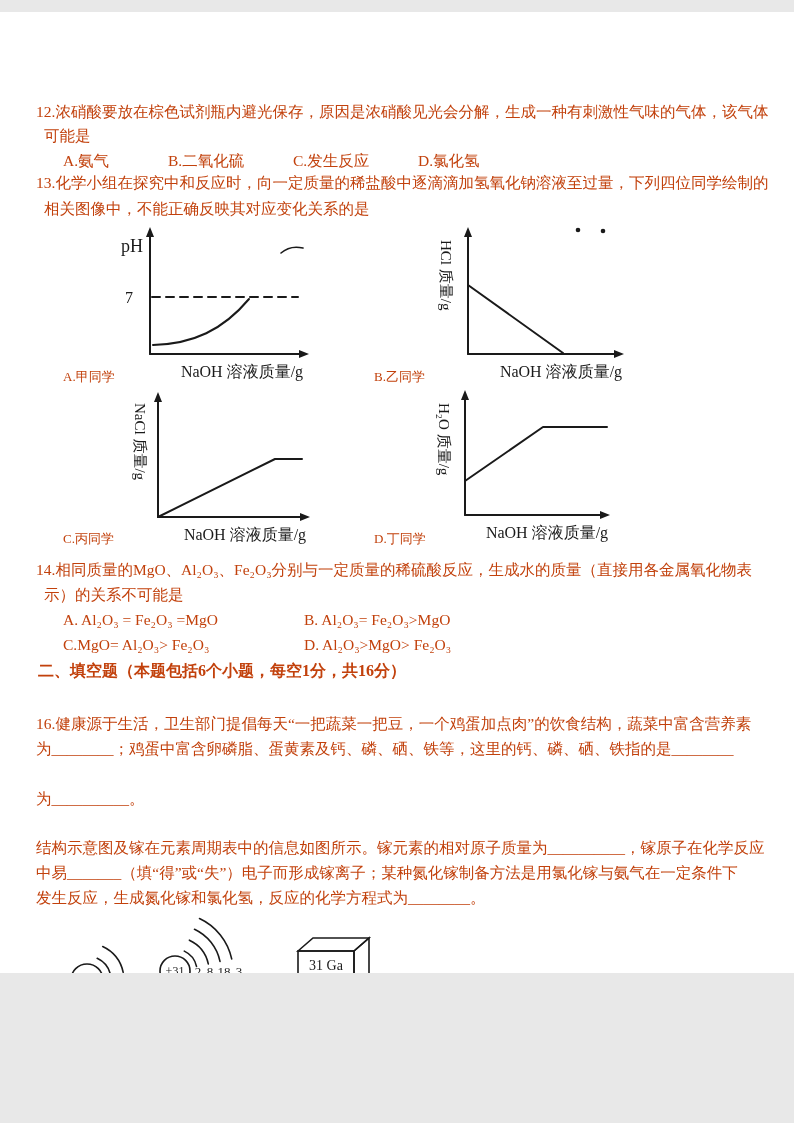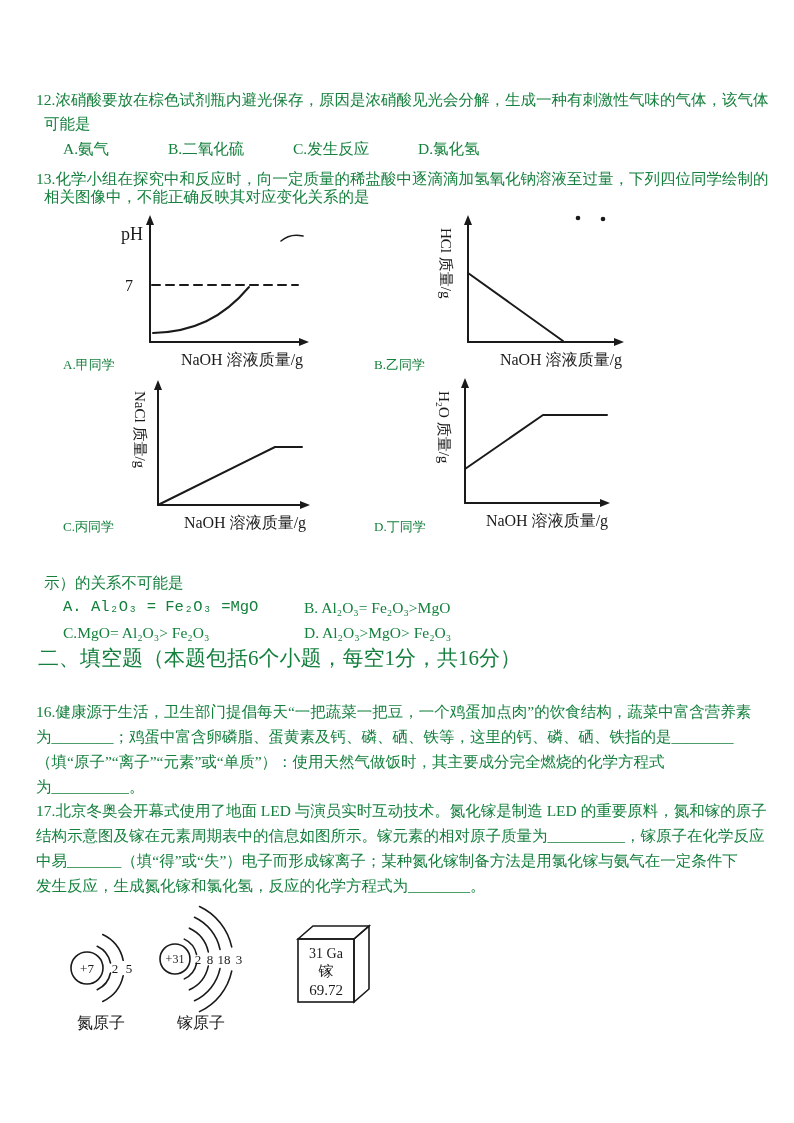--- a/index.html
+++ b/index.html
@@ -1,42 +1,42 @@
 <!DOCTYPE html>
 <html><head>
 <meta charset="utf-8">
 <style>
   html,body{margin:0;padding:0;background:#e8e8e8;}
   .page{
-    position:relative;width:794px;height:1123px;background:#ffffff;
-    font-family:"Liberation Serif","DejaVu Serif",serif;color:#15803d;
-    overflow:hidden;margin:0 auto;
+    position:relative;width:794px;height:961px;background:#ffffff;
+    font-family:"Liberation Serif","DejaVu Serif",serif;color:#c2410c;
+    overflow:hidden;margin:12px auto;
   }
   .t{position:absolute;font-size:15.5px;line-height:19px;white-space:nowrap;}
-  .sec{font-weight:normal;font-size:21px;}
+  .sec{font-weight:bold;font-size:16px;}
   .cap{position:absolute;font-size:13px;white-space:nowrap;}
   svg{position:absolute;overflow:visible;}
   svg text{fill:#1a1a1a;font-family:"Liberation Serif","DejaVu Serif",serif;}
   .stroke{stroke:#1a1a1a;fill:none;stroke-width:2;stroke-linecap:round;stroke-linejoin:round;}
   .thin{stroke:#1a1a1a;fill:none;stroke-width:1.6;stroke-linecap:round;}
   .fillink{fill:#1a1a1a;stroke:none;}
 </style>
 </head>
 <body>
 
 <div class="page">
 
   <div class="t" style="left:36px;top:90px;">12.浓硝酸要放在棕色试剂瓶内避光保存，原因是浓硝酸见光会分解，生成一种有刺激性气味的气体，该气体</div>
   <div class="t" style="left:44px;top:114px;">可能是</div>
   <div class="t" style="left:63px;top:139px;">A.氨气</div>
   <div class="t" style="left:168px;top:139px;">B.二氧化硫</div>
   <div class="t" style="left:293px;top:139px;">C.发生反应</div>
   <div class="t" style="left:418px;top:139px;">D.氯化氢</div>
 
-  <div class="t" style="left:36px;top:169px;font-family:Liberation Serif, serif;">13.化学小组在探究中和反应时，向一定质量的稀盐酸中逐滴滴加氢氧化钠溶液至过量，下列四位同学绘制的</div>
+  <div class="t" style="left:36px;top:161px;font-family:Liberation Serif, serif;">13.化学小组在探究中和反应时，向一定质量的稀盐酸中逐滴滴加氢氧化钠溶液至过量，下列四位同学绘制的</div>
   <div class="t" style="left:44px;top:189px;font-family:Liberation Mono, monospace;">相关图像中，不能正确反映其对应变化关系的是</div>
 
   <svg style="left:105px;top:212px;" width="215" height="160" viewBox="0 0 215 160">
     <line class="stroke" x1="45" y1="10" x2="45" y2="130"></line>
     <polygon class="fillink" points="41,13 45,3 49,13"></polygon>
     <line class="stroke" x1="45" y1="130" x2="197" y2="130"></line>
     <polygon class="fillink" points="194,126 204,130 194,134"></polygon>
     <line class="stroke" x1="47" y1="73" x2="193" y2="73" stroke-dasharray="8 6"></line>
     <path class="stroke" d="M 48 121 C 88 120 118 106 144 75"></path>
     <path class="thin" d="M 176 29 q 9 -8 22 -5"></path>
@@ -74,35 +74,34 @@
     <line class="stroke" x1="40" y1="8" x2="40" y2="126"></line>
     <polygon class="fillink" points="36,11 40,1 44,11"></polygon>
     <line class="stroke" x1="40" y1="126" x2="178" y2="126"></line>
     <polygon class="fillink" points="175,122 185,126 175,130"></polygon>
     <path class="stroke" d="M 40 92 L 118 38 L 182 38"></path>
     <text transform="translate(14,14) rotate(90)" font-size="15">H₂O 质量/g</text>
     <text x="122" y="149" font-size="16" text-anchor="middle">NaOH 溶液质量/g</text>
   </svg>
   <div class="cap" style="left:374px;top:518px;">D.丁同学</div>
 
+  <div class="t" style="left:36px;top:548px;">14.相同质量的MgO、Al₂O₃、Fe₂O₃分别与一定质量的稀硫酸反应，生成水的质量（直接用各金属氧化物表</div>
   <div class="t" style="left:44px;top:573px;">示）的关系不可能是</div>
-  <div class="t" style="left:63px;top:598px;font-family:Liberation Mono, monospace;">A. Al₂O₃ = Fe₂O₃ =MgO</div>
+  <div class="t" style="left:63px;top:598px;">A. Al₂O₃ = Fe₂O₃ =MgO</div>
   <div class="t" style="left:304px;top:598px;">B. Al₂O₃= Fe₂O₃&gt;MgO</div>
   <div class="t" style="left:63px;top:623px;">C.MgO= Al₂O₃&gt; Fe₂O₃</div>
   <div class="t" style="left:304px;top:623px;">D. Al₂O₃&gt;MgO&gt; Fe₂O₃</div>
 
   <div class="t sec" style="left:38px;top:649px;">二、填空题（本题包括6个小题，每空1分，共16分）</div>
 
 
   <div class="t" style="left:36px;top:702px;">16.健康源于生活，卫生部门提倡每天“一把蔬菜一把豆，一个鸡蛋加点肉”的饮食结构，蔬菜中富含营养素</div>
   <div class="t" style="left:36px;top:727px;">为________；鸡蛋中富含卵磷脂、蛋黄素及钙、磷、硒、铁等，这里的钙、磷、硒、铁指的是________</div>
-  <div class="t" style="left:36px;top:752px;">（填“原子”“离子”“元素”或“单质”）：使用天然气做饭时，其主要成分完全燃烧的化学方程式</div>
   <div class="t" style="left:36px;top:777px;">为__________。</div>
 
-  <div class="t" style="left:36px;top:801px;">17.北京冬奥会开幕式使用了地面 LED 与演员实时互动技术。氮化镓是制造 LED 的重要原料，氮和镓的原子</div>
   <div class="t" style="left:36px;top:851px;">中易_______（填“得”或“失”）电子而形成镓离子；某种氮化镓制备方法是用氯化镓与氨气在一定条件下</div>
   <div class="t" style="left:36px;top:826px;">结构示意图及镓在元素周期表中的信息如图所示。镓元素的相对原子质量为__________，镓原子在化学反应</div>
   <div class="t" style="left:36px;top:876px;">发生反应，生成氮化镓和氯化氢，反应的化学方程式为________。</div>
 
   <svg style="left:45px;top:903px;" width="250" height="135" viewBox="0 0 250 135">
 
     <circle class="thin" cx="42" cy="65" r="16"></circle>
     <text x="42" y="70" font-size="13" text-anchor="middle">+7</text>
     <path class="thin" d="M 52.2 43.3 A 24 24 0 0 1 65.5 60.0"></path>
     <path class="thin" d="M 65.5 70.0 A 24 24 0 0 1 52.2 86.7"></path>

